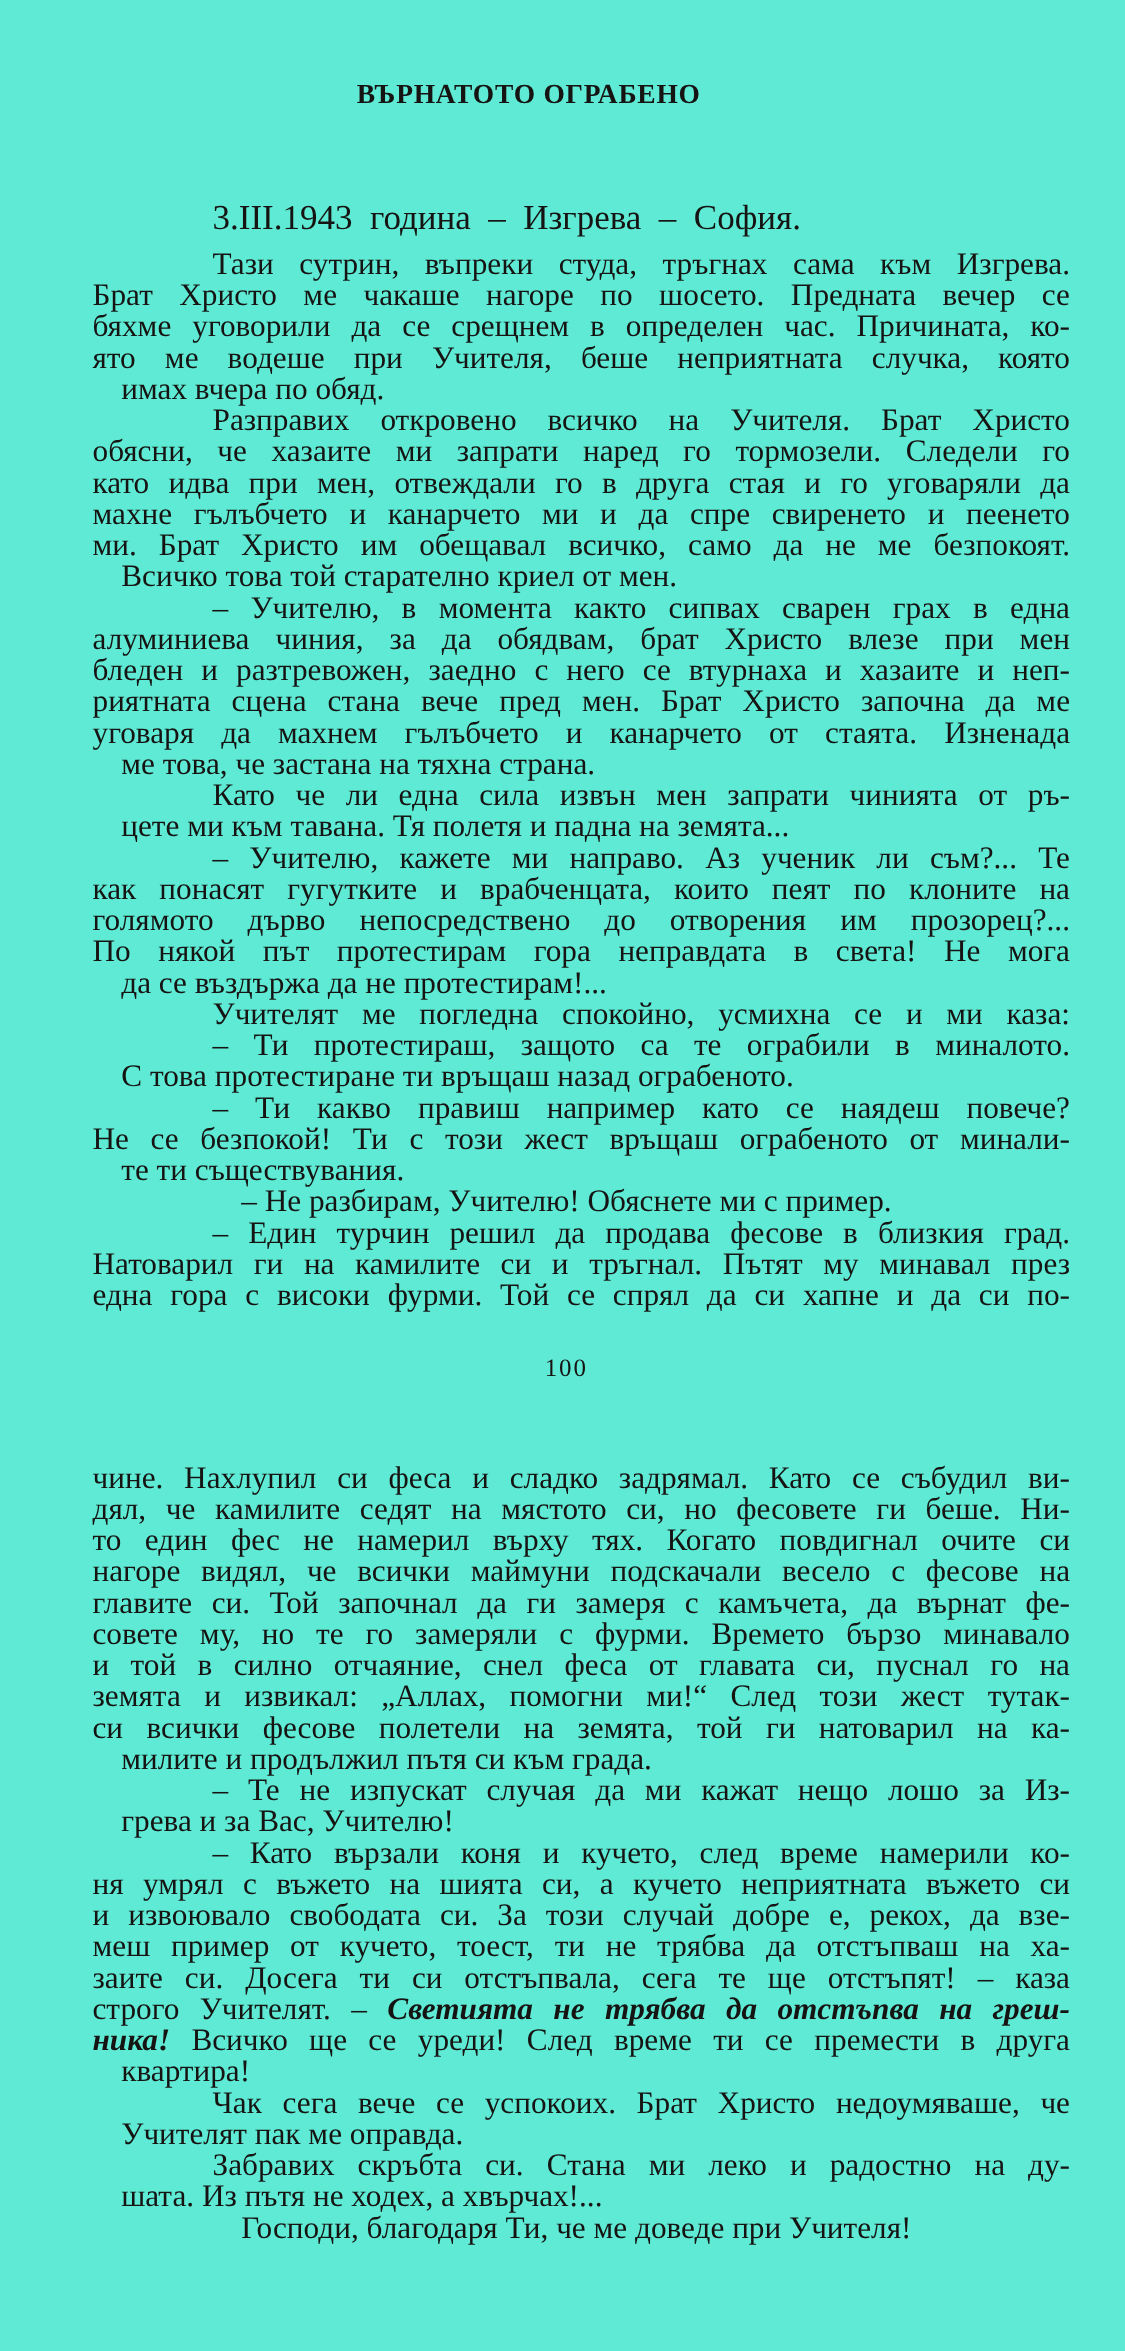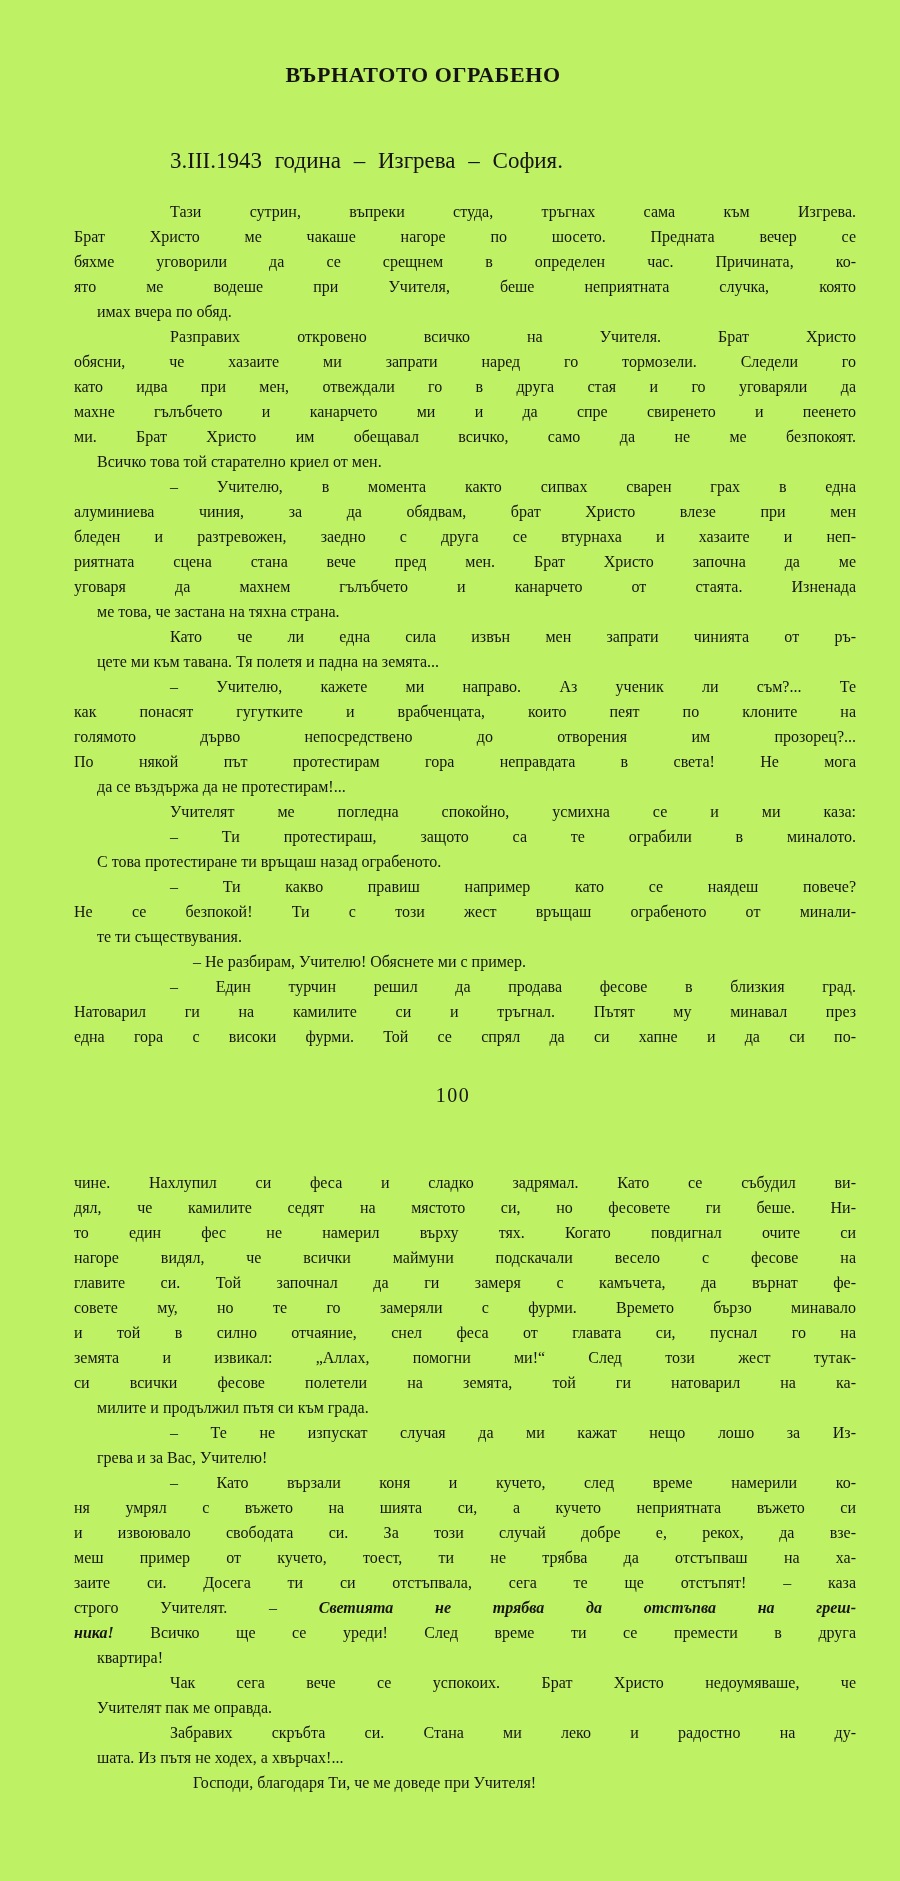--- a/index.html
+++ b/index.html
@@ -14,64 +14,64 @@
       radial-gradient(circle at 41% 74%, rgba(0,0,0,0.02) 0 1px, transparent 2px);
     color:#161413;
     font-family:"Liberation Serif","DejaVu Serif",serif;
     overflow:hidden;
   }
   .title{
     position:absolute;top:62px;left:0;width:846px;
     text-align:center;font-weight:bold;font-size:22px;letter-spacing:0.6px;
   }
   .dateline{
-    position:absolute;top:148px;left:170px;
-    font-size:23px;word-spacing:7px;text-align:right;
+    position:absolute;top:159px;left:170px;
+    font-size:28px;word-spacing:7px;text-align:right;
   }
   .textblock{
     position:absolute;left:74px;width:782px;
-    font-size:16px;line-height:25px;
+    font-size:25px;line-height:25px;
   }
   #block1{top:199px;}
   #block2{top:1170px;}
   .line{
     text-align:justify;
     text-align-last:justify;
     height:25px;
     overflow:visible;
   }
   .line.indent{padding-left:96px;}
   .line.end{text-align-last:left;margin-left:23px;}
   .bi{font-weight:bold;font-style:italic;}
   .pagenum{
     position:absolute;top:1084px;left:0;width:906px;
     text-align:center;font-size:20px;letter-spacing:1.5px;
   }
 </style>
 </head>
 <body>
 
-<div class="page" style="background: #bef264; color: rgb(22, 20, 19);">
+<div class="page" style="background: #5eead4; color: rgb(22, 20, 19);">
   <div class="title">ВЪРНАТОТО ОГРАБЕНО</div>
   <div class="dateline">3.III.1943 година – Изгрева – София.</div>
   <div class="textblock" id="block1">
       <div class="line indent"><span>Тази сутрин, въпреки студа, тръгнах сама към Изгрева.</span></div>
       <div class="line"><span>Брат Христо ме чакаше нагоре по шосето. Предната вечер се</span></div>
       <div class="line"><span>бяхме уговорили да се срещнем в определен час. Причината, ко-</span></div>
       <div class="line"><span>ято ме водеше при Учителя, беше неприятната случка, която</span></div>
       <div class="line end"><span>имах вчера по обяд.</span></div>
       <div class="line indent"><span>Разправих откровено всичко на Учителя. Брат Христо</span></div>
       <div class="line"><span>обясни, че хазаите ми запрати наред го тормозели. Следели го</span></div>
       <div class="line"><span>като идва при мен, отвеждали го в друга стая и го уговаряли да</span></div>
       <div class="line"><span>махне гълъбчето и канарчето ми и да спре свиренето и пеенето</span></div>
       <div class="line"><span>ми. Брат Христо им обещавал всичко, само да не ме безпокоят.</span></div>
       <div class="line end"><span>Всичко това той старателно криел от мен.</span></div>
       <div class="line indent"><span>– Учителю, в момента както сипвах сварен грах в една</span></div>
       <div class="line"><span>алуминиева чиния, за да обядвам, брат Христо влезе при мен</span></div>
-      <div class="line"><span>бледен и разтревожен, заедно с друга се втурнаха и хазаите и неп-</span></div>
+      <div class="line"><span>бледен и разтревожен, заедно с него се втурнаха и хазаите и неп-</span></div>
       <div class="line"><span>риятната сцена стана вече пред мен. Брат Христо започна да ме</span></div>
       <div class="line"><span>уговаря да махнем гълъбчето и канарчето от стаята. Изненада</span></div>
       <div class="line end"><span>ме това, че застана на тяхна страна.</span></div>
       <div class="line indent"><span>Като че ли една сила извън мен запрати чинията от ръ-</span></div>
       <div class="line end"><span>цете ми към тавана. Тя полетя и падна на земята...</span></div>
       <div class="line indent"><span>– Учителю, кажете ми направо. Аз ученик ли съм?... Те</span></div>
       <div class="line"><span>как понасят гугутките и врабченцата, които пеят по клоните на</span></div>
       <div class="line"><span>голямото дърво непосредствено до отворения им прозорец?...</span></div>
       <div class="line"><span>По някой път протестирам гора неправдата в света! Не мога</span></div>
       <div class="line end"><span>да се въздържа да не протестирам!...</span></div>

